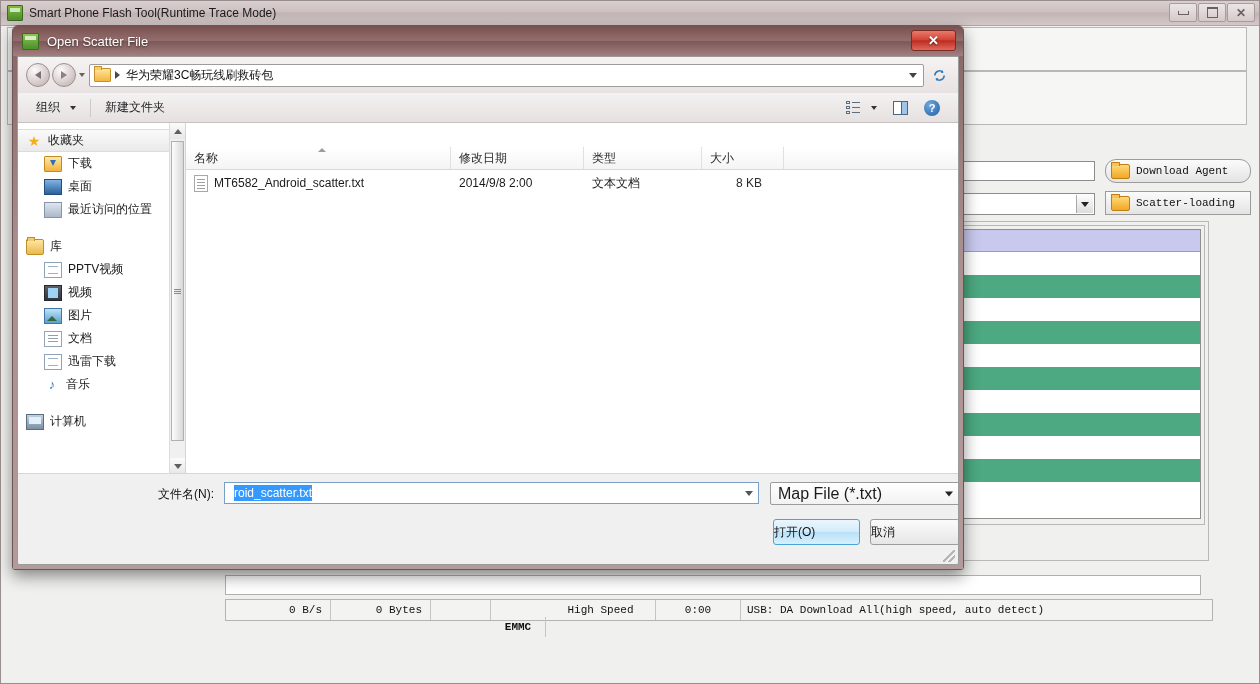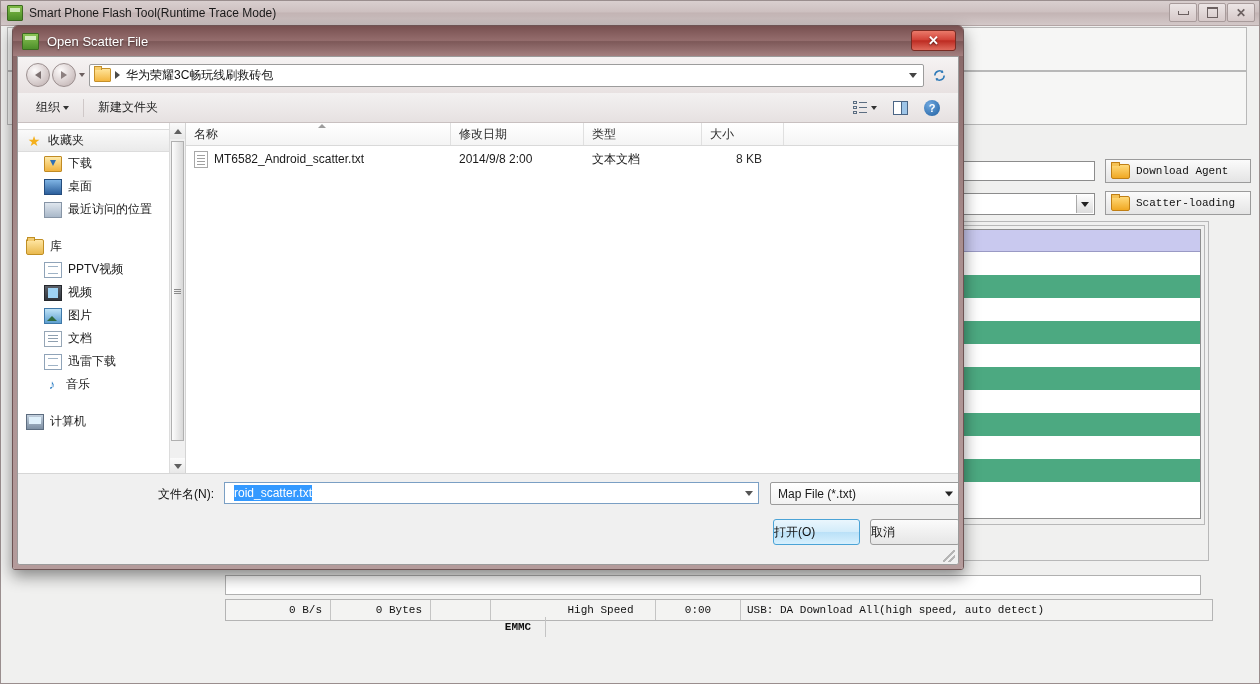--- a/index.html
+++ b/index.html
@@ -428,21 +428,21 @@
     background: linear-gradient(to bottom, #f3f1f1, #e6e1e1);
     border-bottom: 1px solid #c8c0c0;
     display: flex;
     align-items: center;
     padding: 0 10px;
     box-sizing: border-box;
   }
   .tool-item {
     display: flex;
     align-items: center;
-    gap: 3px;
+    gap: 10px;
     font-size: 12px;
     color: #1d1d1d;
     padding: 0 8px;
     height: 22px;
     white-space: nowrap;
   }
   .tool-sep {
     width: 1px; height: 18px;
     background: #cfc8c8;
     margin: 0 6px;
@@ -618,20 +618,21 @@
   }
   .sb-grip { width: 7px; height: 5px;
     background: repeating-linear-gradient(to bottom, #8a8a8a 0 1px, transparent 1px 2px); }
 
   
   .filepane {
     flex: 1;
     position: relative;
     background: #ffffff;
     min-width: 0;
+    margin-top: 24px;
   }
   .col-head {
     height: 23px;
     display: flex;
     border-bottom: 1px solid #d9d9d9;
     background: linear-gradient(to bottom, #ffffff, #f4f4f4);
     align-items: center;
     box-sizing: border-box;
   }
   .col {
@@ -729,21 +730,21 @@
     position: absolute;
     left: 752px; top: 8px;
     width: 190px; height: 23px;
     background: linear-gradient(to bottom, #ffffff, #f2f2f2);
     border: 1px solid #9b9b9b;
     border-radius: 2px;
     box-sizing: border-box;
     display: flex;
     align-items: center;
     padding-left: 7px;
-    font-size: 12px;
+    font-size: 16px;
     color: #1a1a1a;
     white-space: nowrap;
   }
   .type-arrow {
     position: absolute;
     right: 6px; top: 50%;
     transform: translateY(-50%);
   }
   .dlg-btn {
     position: absolute;
@@ -796,21 +797,21 @@
           </div>
       </div>
     </div>
 
     <div class="spft-body">
 
       <div class="panel-outline" style="left:0; top:0; right:6px; height:44px;"></div>
       <div class="panel-outline" style="left:0; top:44px; right:6px; height:54px;"></div>
 
       <div class="txt-field" style="left:218px; top:134px; width:870px; height:20px;"></div>
-      <div class="btn-file" style="left:1098px; top:132px; width:146px;">
+      <div class="btn-file" style="left:1098px; top:132px; width:146px;border-radius:11px;">
         <span class="folder-ico"></span>
         <span>Download Agent</span>
       </div>
 
       <div class="combo-field" style="left:218px; top:166px; width:870px; height:22px;">
         <span class="combo-arrow">
             <i class="tri-down"></i>
           </span>
       </div>
       <div class="btn-file" style="left:1098px; top:164px; width:146px;">

